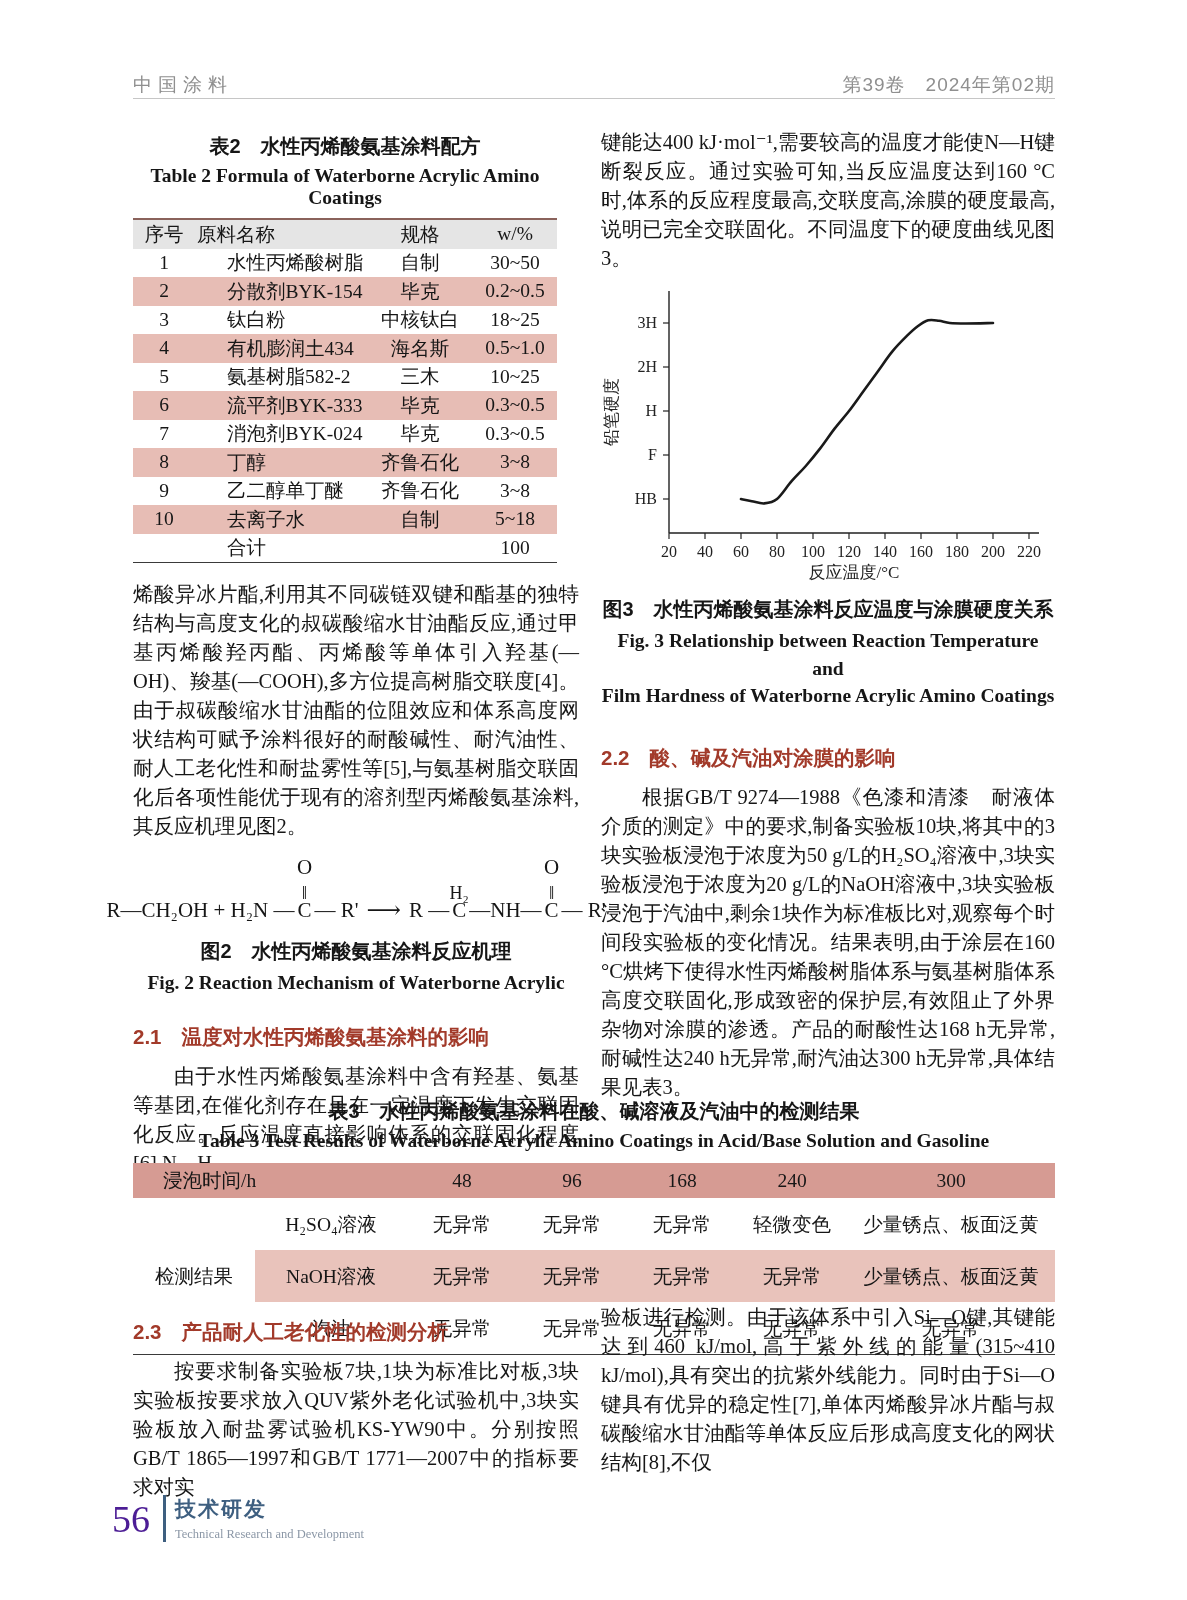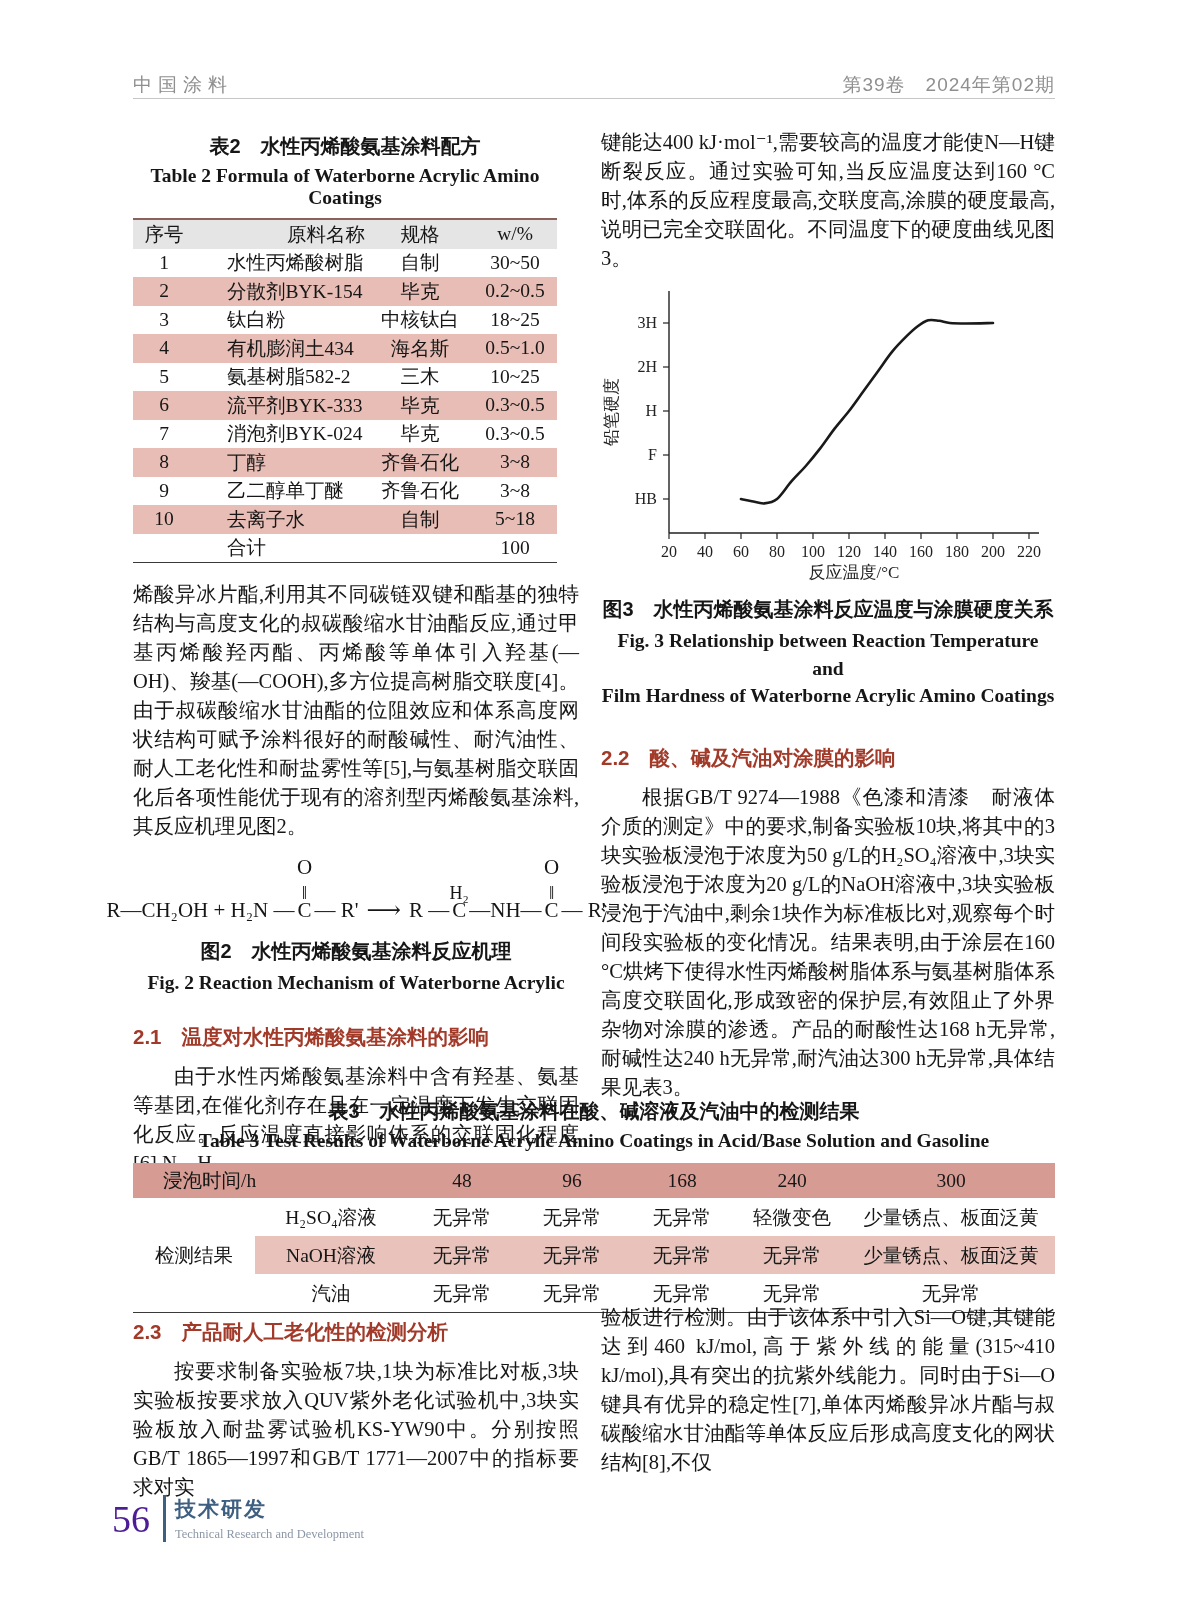--- a/index.html
+++ b/index.html
@@ -25,21 +25,21 @@
   .t2wrap{width:424px;}
   .tbl-title-cn{font-family:"Liberation Sans","DejaVu Sans",sans-serif;font-weight:bold;font-size:20px;
                 text-align:center;}
   .tbl-title-en{font-weight:bold;font-size:19.5px;text-align:center;margin-top:5px;}
   table.t2{width:424px;border-collapse:collapse;border-top:2px solid #8a625b;border-bottom:1.5px solid #3a3a3a;
            font-size:19.5px;margin-top:9px;}
   .t2 th{font-weight:normal;}
   .t2 th,.t2 td{height:28.5px;text-align:center;padding:0 2px;}
   .t2 thead tr{background:#e5e5e5;}
   .t2 tr.alt{background:#e7bdb5;}
-  .t2 th:nth-child(2){text-align:right;}
+  .t2 th:nth-child(2){text-align:left;}
   .t2 td:nth-child(2){text-align:left;padding-left:32px;}
 
   
   .formula{margin-top:8px;padding-top:46px;display:flex;justify-content:center;align-items:baseline;
            white-space:nowrap;font-size:21px;}
   .fstack{position:relative;display:inline-block;margin:0 3px;}
   .fab{position:absolute;left:50%;transform:translateX(-50%);line-height:1;}
   .fo{bottom:2.15em;}
   .fbond{bottom:1.1em;font-size:19px;}
   .fh2{bottom:1.15em;font-size:18px;}
@@ -53,21 +53,21 @@
        color:#a23a2a;margin:26px 0 11px 0;}
   .sec .num{margin-right:20px;}
 
   
   #fig3-svg{display:block;margin-top:8px;}
   #fig3-svg text{font-family:"Liberation Serif","DejaVu Serif",serif;}
 
   
   .table3-block{position:absolute;left:133px;top:1098px;width:922px;}
   table.t3{width:922px;border-collapse:collapse;border-bottom:1.5px solid #3a3a3a;font-size:19.5px;margin-top:11px;}
-  .t3 td{text-align:center;height:38px;padding:0 4px;}
+  .t3 td{text-align:center;height:52px;padding:0 4px;}
   .t3 tr.hdr{background:#d69b93;}
   .t3 tr.hdr td{height:35px;}
   .t3 tr.hdr td.lead{text-align:left;padding-left:30px;}
   .t3 td.pink{background:#e9c3bb;}
 
   .bottom-left{position:absolute;left:133px;top:1300px;width:446px;}
   .bottom-left .sec{margin-top:18px;}
   .bottom-right{position:absolute;left:601px;top:1303px;width:454px;}
 
   

